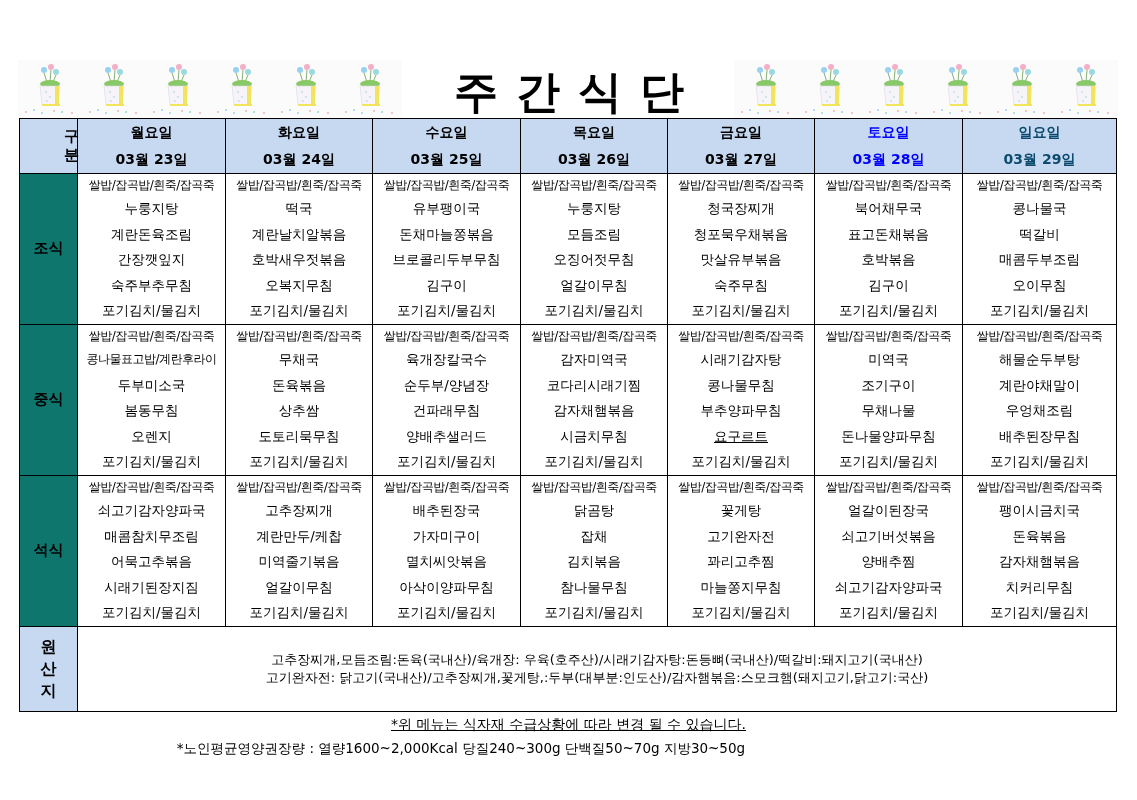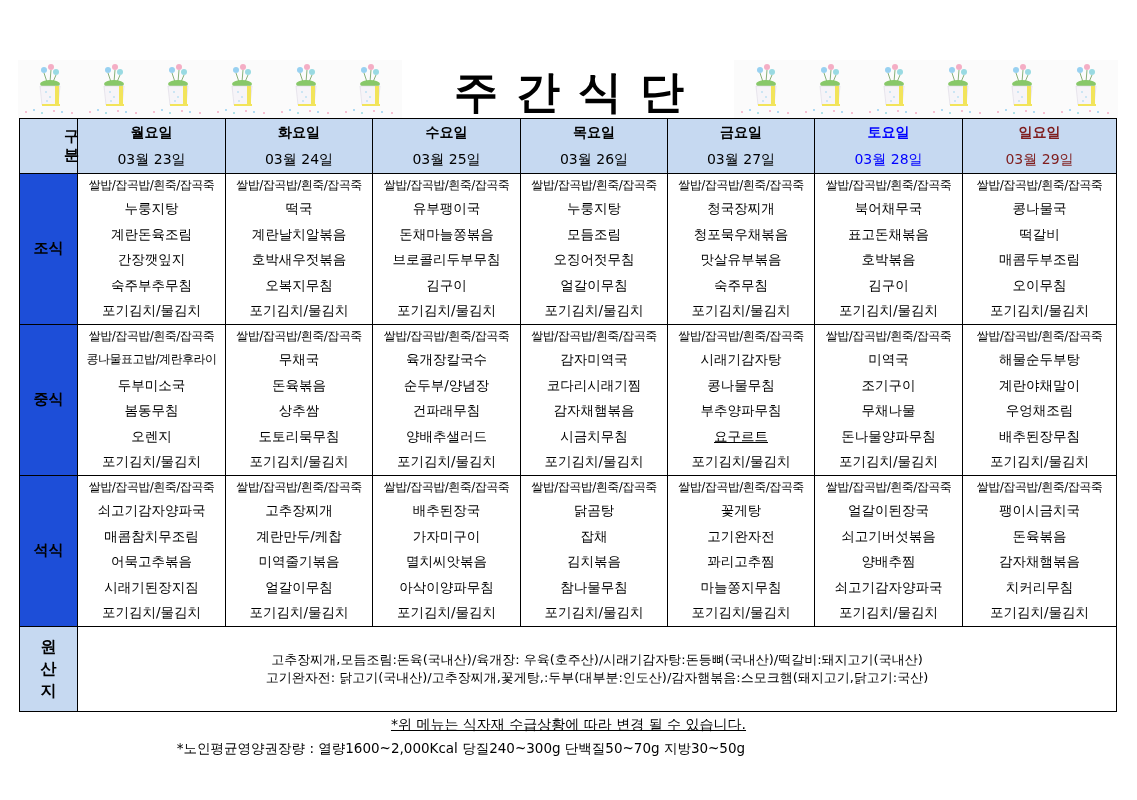--- a/index.html
+++ b/index.html
@@ -13,24 +13,24 @@
   .flower svg { width: 64px; height: 58px; }
   .title { position: absolute; left: 410px; top: 6px; width: 300px; height: 52px;
            font-family: "DejaVu Sans", sans-serif; font-weight: bold; font-size: 44px;
            letter-spacing: 18px; line-height: 52px; text-align: center; color: #000; }
   table.menu { position: absolute; left: 19px; top: 118px; width: 1097px;
                border-collapse: collapse; table-layout: fixed; }
   table.menu td, table.menu th { border: 1px solid #000; padding: 0; text-align: center; vertical-align: middle; }
   table.menu th { background: #c6d9f1; font-weight: bold; font-size: 14px; }
   .col-label { width: 58px; }
   .hdr-day { height: 26px; line-height: 26px; font-size: 14px; font-weight: bold; }
-  .hdr-date { height: 28px; line-height: 28px; font-size: 14px; font-weight: normal; }
+  .hdr-date { height: 28px; line-height: 28px; font-size: 14px; font-weight: bold; }
   .sat { color: #0000ff; }
-  .sun { color: #7f1d1d; }
-  .row-label { background: #1d4ed8; font-weight: bold; font-size: 15px; }
+  .sun { color: #0c4a6e; }
+  .row-label { background: #0f766e; font-weight: bold; font-size: 15px; }
   .cell { font-size: 13.5px; }
   .cell .item { height: 25.6px; line-height: 25.6px; white-space: nowrap; overflow: hidden; }
   .cell .item.first { height: 22px; line-height: 22px; font-size: 12.5px; letter-spacing: -0.4px; }
   .cell .item.tight { font-size: 12px; letter-spacing: -0.5px; }
   .cell .item.ul span { text-decoration: underline; }
   .origin-label { background: #c6d9f1; font-weight: bold; font-size: 16px; line-height: 22px; height: 84px; }
   .origin-text { font-size: 13px; line-height: 18px; }
   .note1 { position: absolute; left: 0; width: 1137px; top: 716px; text-align: center;
            font-size: 14px; }
   .note1 span { text-decoration: underline; text-align: right; }

